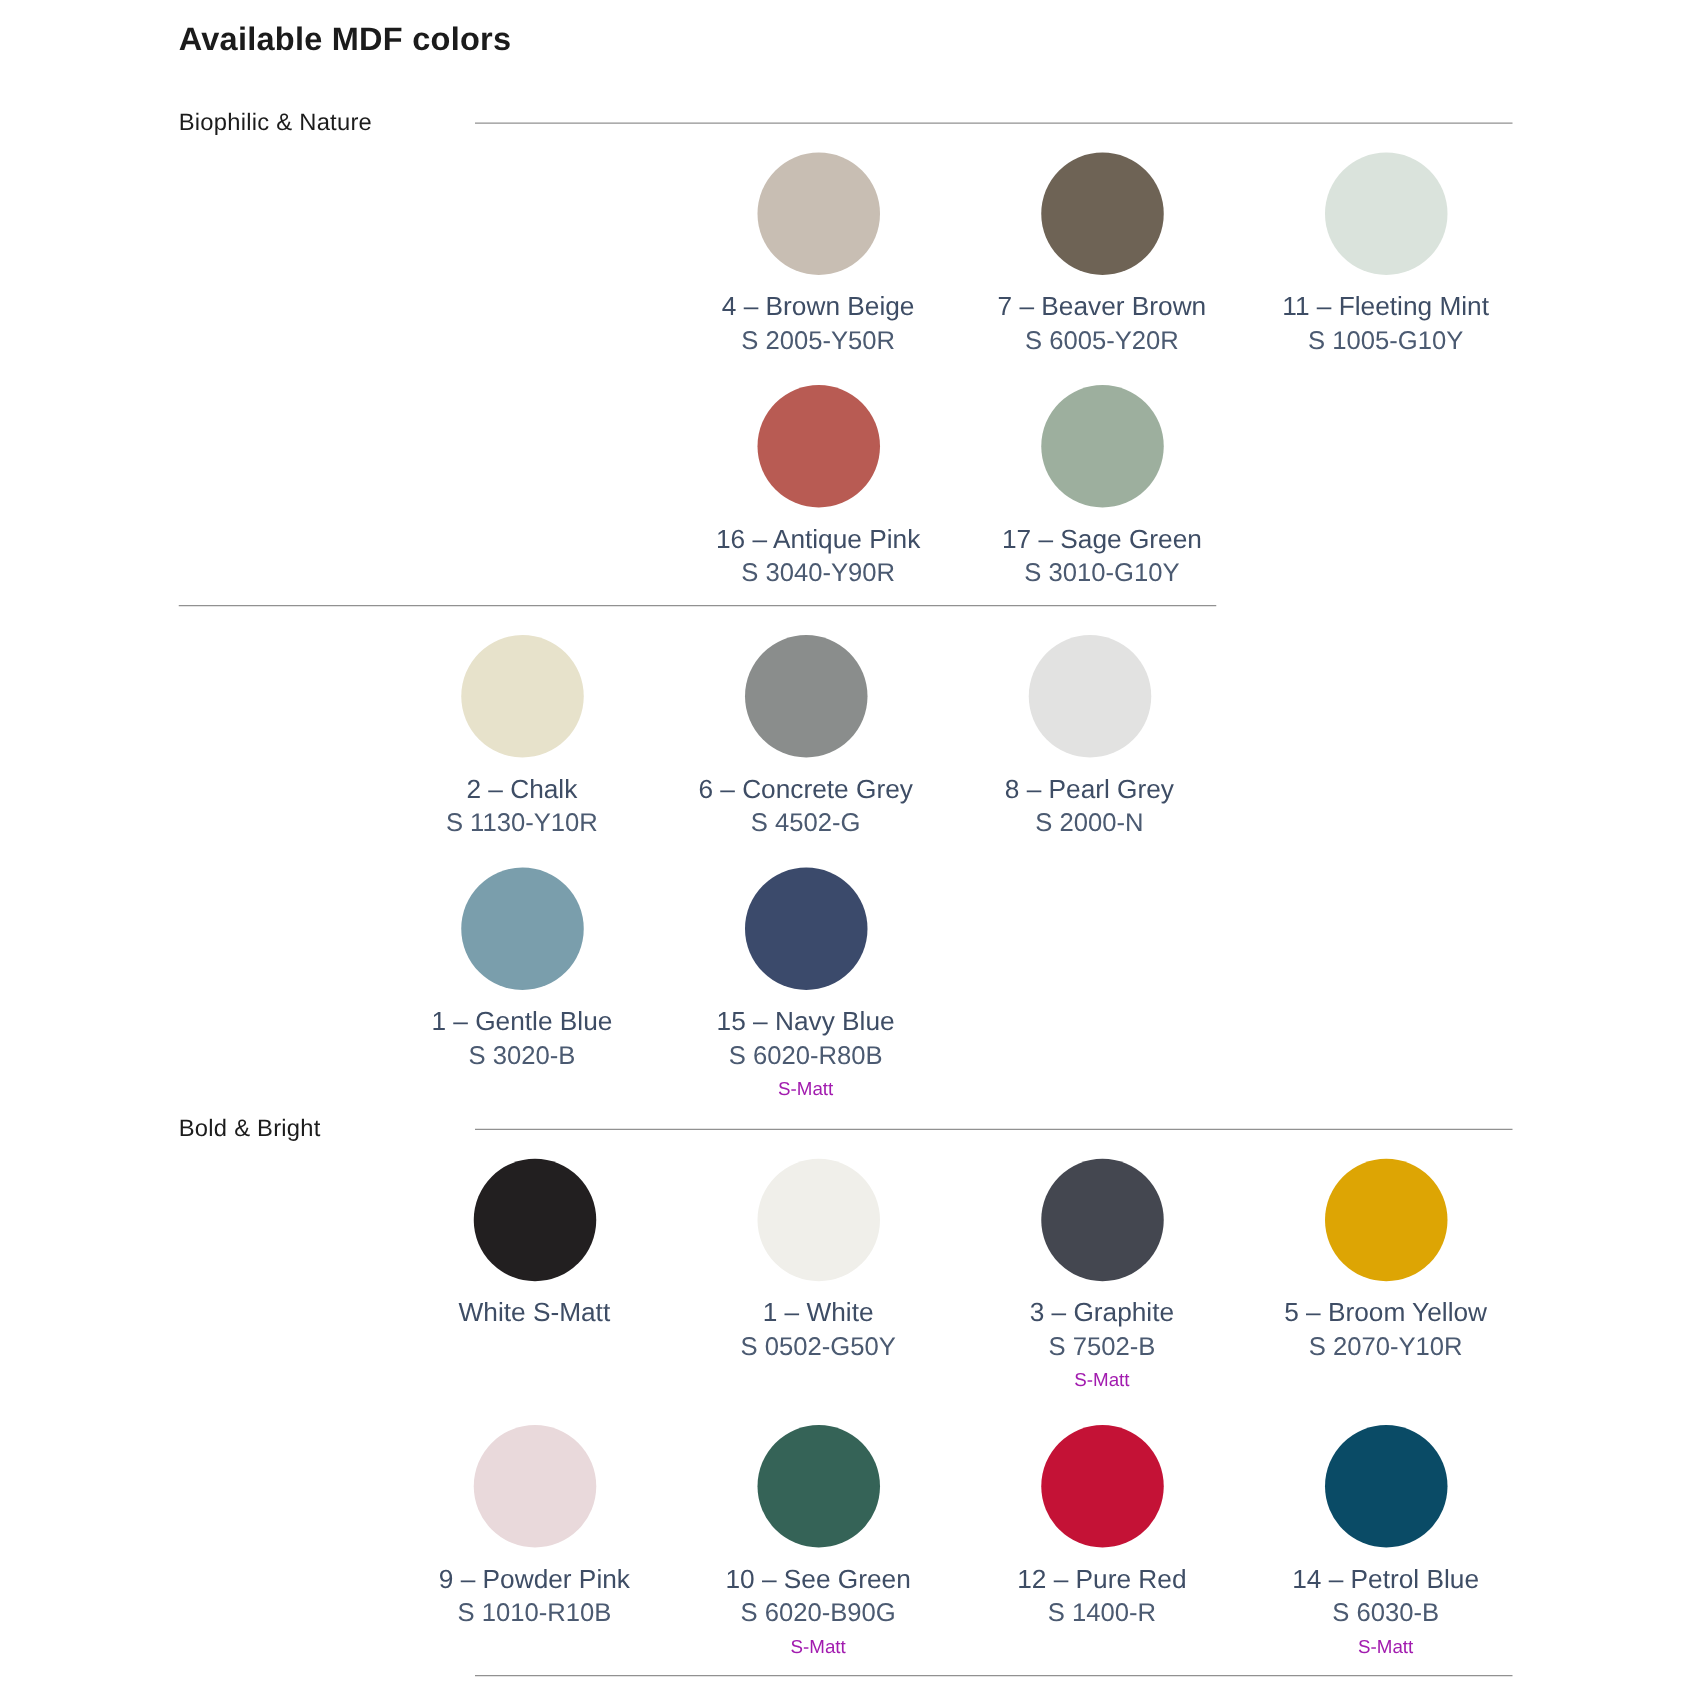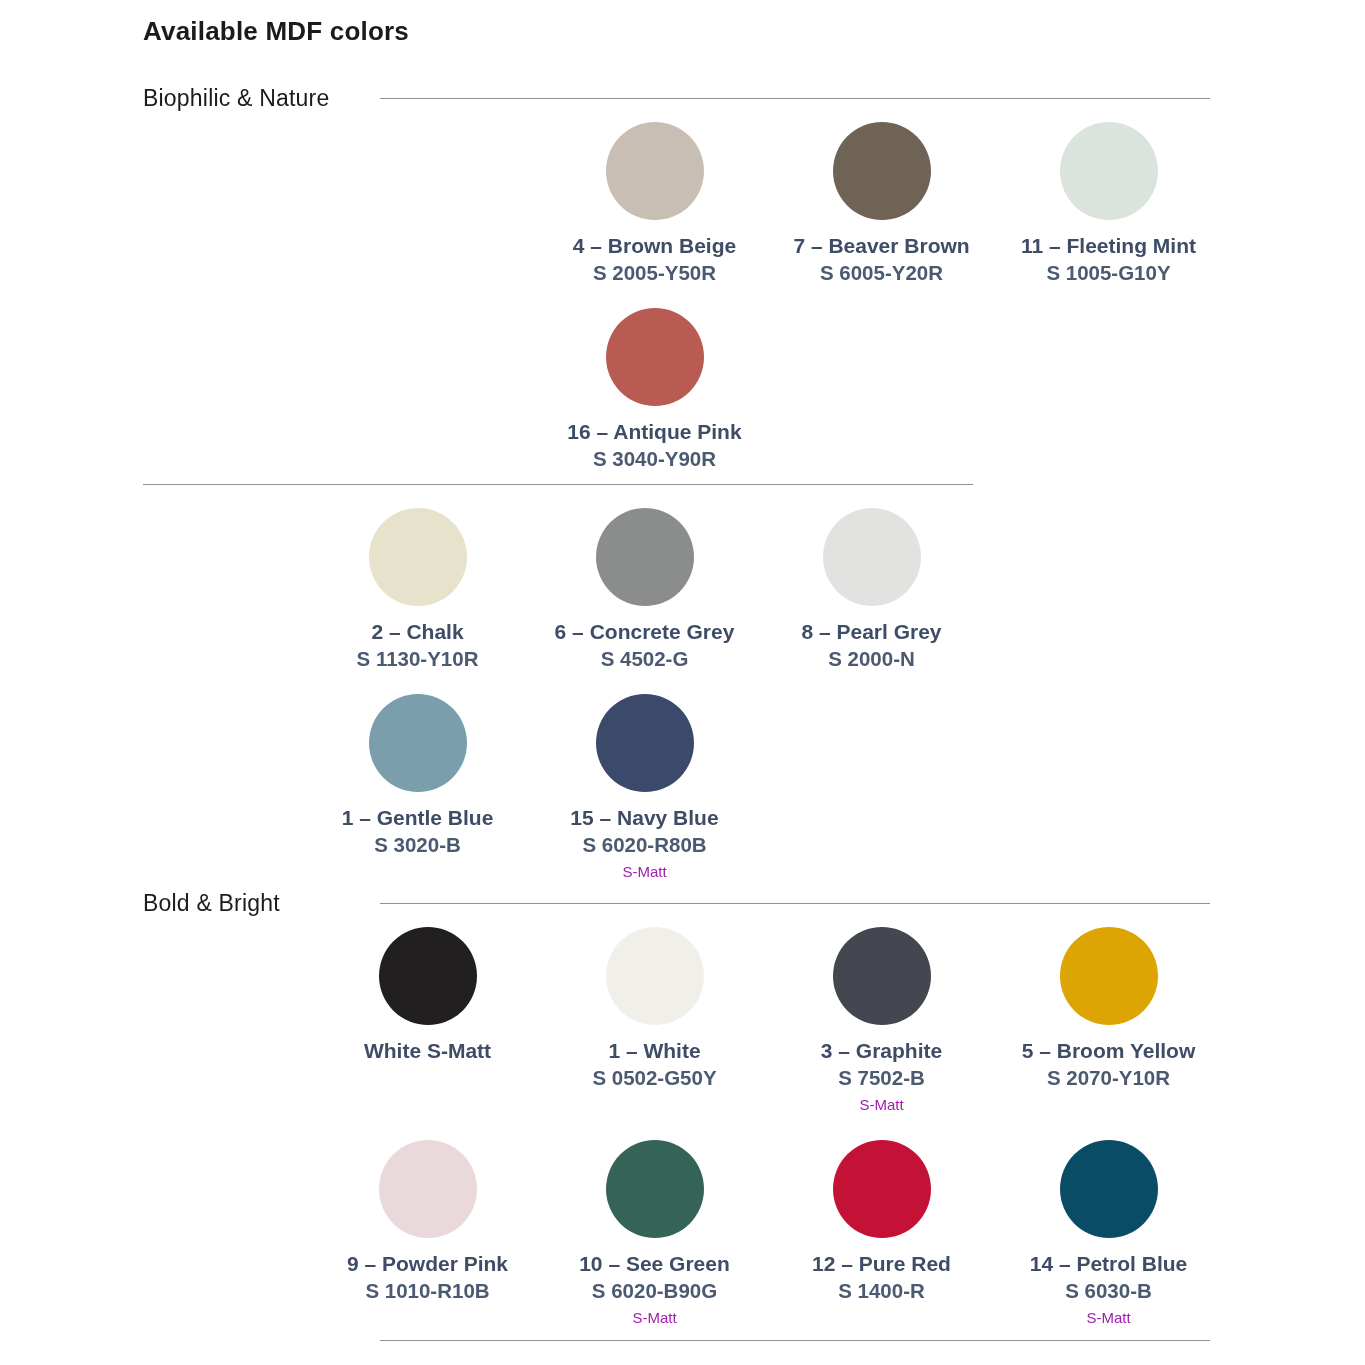--- a/index.html
+++ b/index.html
@@ -32,21 +32,21 @@
   }
   .section-1 { margin-top: 52px; }
   .section-2 { margin-top: 13px; }
   .section-3 { margin-top: 19px; }
   .heading-col {
     width: 237px;
     flex-shrink: 0;
     transform: translateY(-15px);
   }
   .heading-line {
-    font-size: 23px;
+    font-size: 19px;
     line-height: 31px;
     font-weight: 500;
     color: #1c1c1c;
     letter-spacing: 0.2px;
   }
   .content-col {
     width: 908px;
   }
   .rule {
     width: 830px;
@@ -72,28 +72,28 @@
   }
   .dot {
     width: 98px;
     height: 98px;
     border-radius: 50%;
   }
   .name {
     margin-top: 13px;
     font-size: 21px;
     line-height: 25px;
-    font-weight: 700;
+    font-weight: 400;
     color: #3e4d65;
   }
   .code {
     margin-top: 3px;
     font-size: 20.5px;
     line-height: 24px;
-    font-weight: 700;
+    font-weight: 400;
     color: #4b5a71;
   }
   .finish {
     margin-top: 3px;
     font-size: 15px;
     line-height: 24px;
     font-weight: 400;
     color: #a21caf;
   }
   .bottom-rule {
@@ -129,20 +129,25 @@
                 <div class="name">11 – Fleeting Mint</div>
                 <div class="code">S 1005-G10Y</div>
               </div>
             </div>
             <div class="swatch-row">
               <div class="cell" style="grid-column-start: 2;">
                 <div class="dot" style="background: rgb(184, 91, 83);"></div>
                 <div class="name">16 – Antique Pink</div>
                 <div class="code">S 3040-Y90R</div>
               </div>
+              <div class="cell">
+                <div class="dot" style="background: rgb(157, 175, 158);"></div>
+                <div class="name">17 – Sage Green</div>
+                <div class="code">S 3010-G10Y</div>
+              </div>
             </div>
           </div>
         </div>
       </div>
       <div class="section section-2">
         <div class="content-col">
           <div class="rule"></div>
           <div class="rows">
             <div class="swatch-row">
               <div class="cell" style="grid-column-start: 2;">

